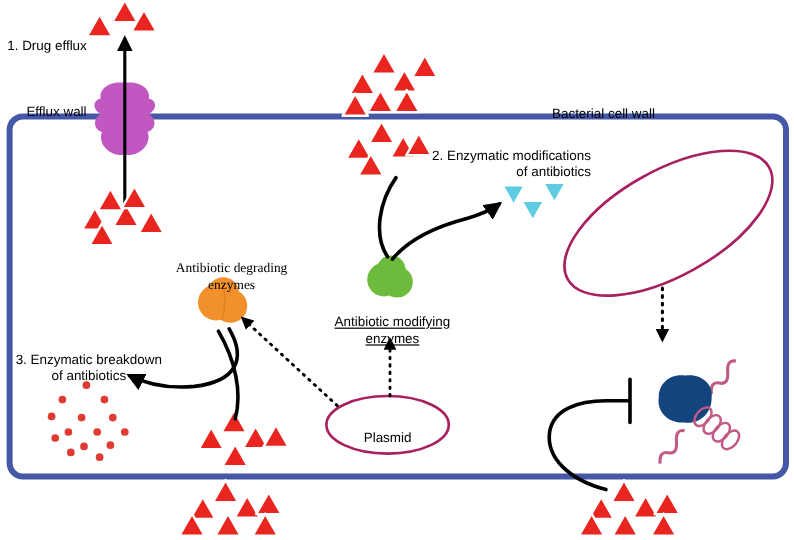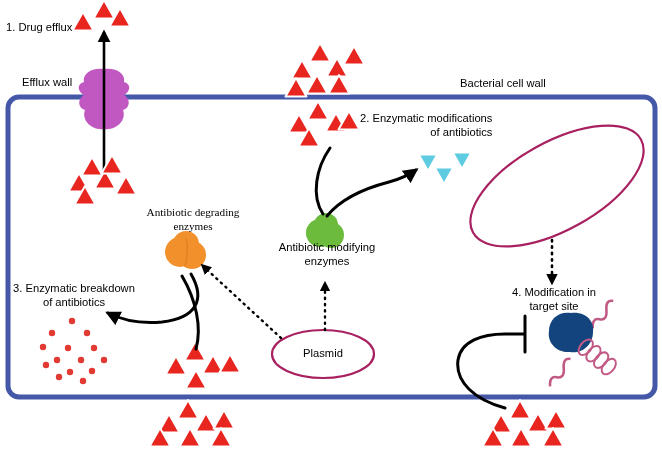--- a/index.html
+++ b/index.html
@@ -19,20 +19,21 @@
     position: absolute;
     inset: 0;
   }
   .lbl {
     position: absolute;
     font-family: "Liberation Sans", sans-serif;
     font-size: 11.2px;
     color: #000000;
     line-height: 13.5px;
     white-space: pre;
+    margin-top: 12px;
   }
   .lbl.center { text-align: center; }
   .lbl.left { text-align: left; }
 </style>
 </head>
 <body>
 
 <div id="stage">
 
   <svg id="artboard" width="662" height="450" viewBox="0 0 662 450">
@@ -202,24 +203,22 @@
 
   <div class="lbl left" style="left:460px; top:77px;">Bacterial cell wall</div>
 
   <div class="lbl left" style="left:360px; top:112px;text-align:right;">2. Enzymatic modifications
 of antibiotics</div>
 
 
   <div class="lbl center" style="left:133px; top:206px; width:120px;font-family:Liberation Serif, serif;">Antibiotic degrading
 enzymes</div>
 
-  <div class="lbl center" style="left:268px; top:241px; width:118px;">Antibiotic modifying
+  <div class="lbl center" style="left:268px; top:251px; width:118px;text-decoration:underline;">Antibiotic modifying
 enzymes</div>
 
   <div class="lbl center" style="left:4px; top:282px; width:140px;">3. Enzymatic breakdown
 of antibiotics</div>
 
   <div class="lbl center" style="left:290px; top:347px; width:66px;">Plasmid</div>
 
-  <div class="lbl center" style="left:495px; top:286px; width:118px;">4. Modification in
-target site</div>
 
 </div>
 
 </body></html>

